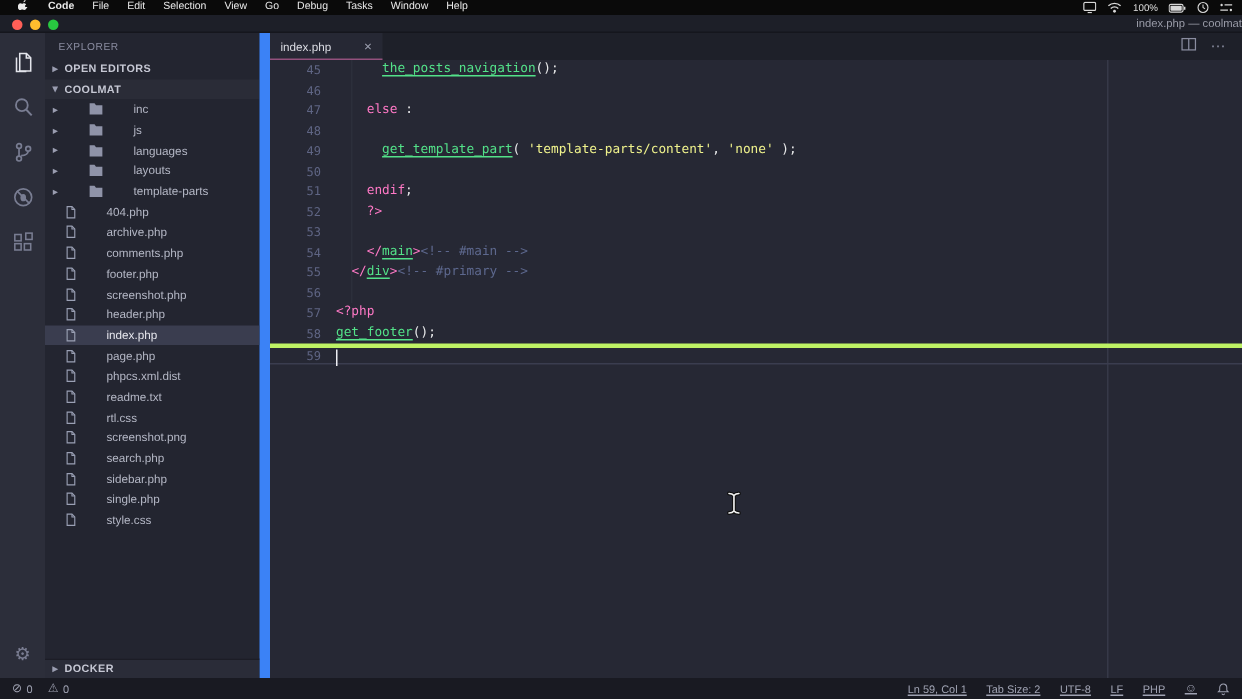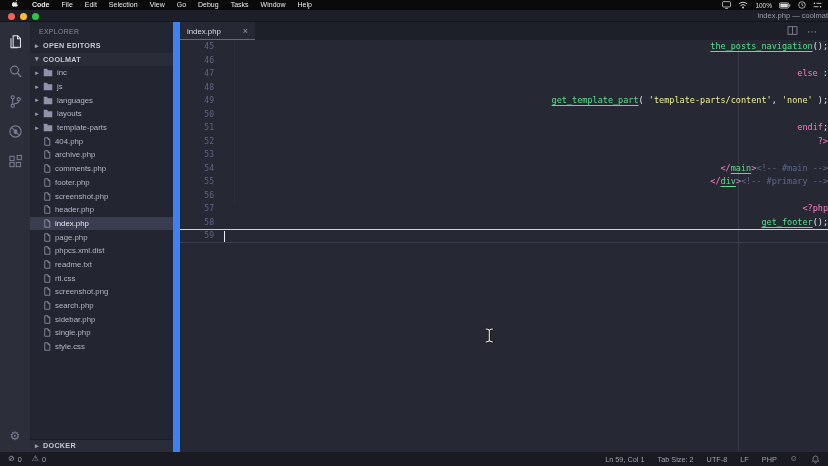--- a/index.html
+++ b/index.html
@@ -47,21 +47,21 @@
   .sb-header { font-size:6.8px; letter-spacing:.4px; color:#8a8ca0; padding:6px 0 4px 9px; }
   .sb-section {
     display:flex; align-items:center; height:13.5px; font-size:7.2px; font-weight:bold;
     color:#c6c8d4; letter-spacing:.3px; padding-left:4px; gap:3px;
   }
   .sb-section.proj { background:rgba(255,255,255,.035); }
   .chev { color:#9a9db0; font-size:7px; width:6px; text-align:center; flex:none; }
   .tree { }
   .trow {
     display:flex; align-items:center; height:13.7px; font-size:7.8px; color:#b4b7c5;
-    padding-left:13px; gap:4px; white-space:nowrap;
+    padding-left:13px; gap:20px; white-space:nowrap;
   }
   .trow .chev { margin-left:-9px; margin-right:-1px; }
   .trow.sel { background:#3a3d4f; color:#e6e7ee; }
   .trow svg { flex:none; display:block; }
   .docker {
     position:absolute; left:0; right:0; bottom:0; height:13.5px;
     background:#2a2c38; border-top:1px solid #1c1d26;
     display:flex; align-items:center; gap:3px; padding-left:4px;
     font-size:7.2px; font-weight:bold; color:#c6c8d4; letter-spacing:.3px;
   }
@@ -74,39 +74,39 @@
   }
   .tab::after { content:""; position:absolute; left:0; right:0; bottom:0; height:1px; background:rgba(255,121,198,.5); }
   .tab .close { color:#9b9eae; font-size:9px; margin-left:auto; line-height:1; }
   .tab-actions { margin-left:auto; display:flex; align-items:center; gap:9px; padding-right:10px; color:#8a8da0; }
   .tab-actions .more { font-size:10px; letter-spacing:1px; }
   
   .editor { position:relative; flex:1; background:#262834; overflow:hidden; font-family:"DejaVu Sans Mono", monospace; }
   .ruler { position:absolute; top:0; bottom:0; left:558px; width:1px; background:#363948; }
   .iguide { position:absolute; width:1px; background:#31344233; background:#313442; opacity:.55; }
   .lines { position:relative; }
-  .cline { display:flex; height:13.5px; line-height:13.5px; font-size:8.5px; position:relative;justify-content:space-between; }
-  .cline.cur { border-top:1px solid #bef264; border-bottom:1px solid #3a3d4f; height:13.5px; line-height:11.5px; }
+  .cline { display:flex; height:13.5px; line-height:13.5px; font-size:8.5px; position:relative; }
+  .cline.cur { border-top:3px solid #bef264; border-bottom:1px solid #3a3d4f; height:13.5px; line-height:11.5px; }
   .lnum { width:34px; flex:none; text-align:right; color:#5f6584; font-size:8px; padding-right:0; }
   .ltext { padding-left:10px; white-space:pre; color:#e8e9ea; }
   .c-fn { color:#53e289; text-decoration:underline; text-decoration-thickness:.5px; text-underline-offset:2px; }
   .c-kw { color:#ff79c6; }
   .c-str { color:#eff28c; }
   .c-cmt { color:#5d688e; }
   .c-pl { color:#e8e9ea; }
   .caret { position:absolute; width:1px; background:#edeef3; }
   
   .mousecur { position:absolute; left:303px; top:287px; z-index:40; pointer-events:none; }
   
   .statusbar {
     height:14px; background:#191a22; display:flex; align-items:center;
     color:#9fa2b2; font-size:7.3px; padding:0 8px;
   }
   .st-left, .st-right { display:flex; align-items:center; gap:10px; }
-  .st-right { margin-left:auto; gap:13px; }
+  .st-right { margin-left:auto; gap:13px;text-decoration:underline; }
   .st-item { display:flex; align-items:center; gap:3px; white-space:nowrap; }
   .st-item .ic { font-size:8px; line-height:1; }
   .st-item svg { display:block; }
 </style>
 </head>
 <body>
 
 <div class="screen">
 
   <div class="menubar">

